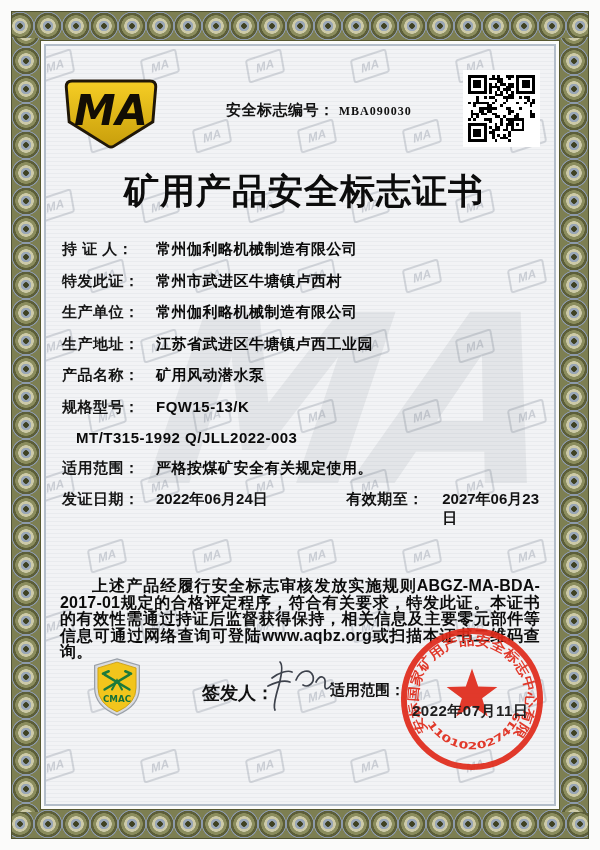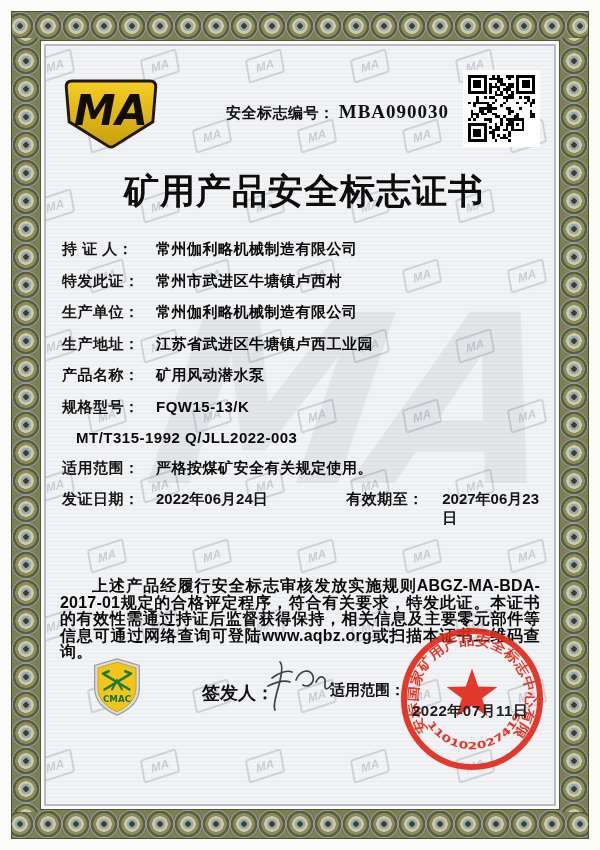--- a/index.html
+++ b/index.html
@@ -29,21 +29,21 @@
       display:flex;align-items:center;justify-content:center;
       transform:rotate(-18deg) skewX(-8deg);}
   .big-wm{position:absolute;left:108px;top:238px;z-index:0;font-size:235px;line-height:1;
       font-weight:900;font-style:italic;letter-spacing:-12px;color:rgba(125,132,142,.12);
       transform:skewX(-8deg);font-family:"DejaVu Sans", sans-serif;}
   .layer{position:absolute;inset:0;z-index:1;}
   
   .ma-logo{position:absolute;left:16px;top:32px;width:98px;height:72px;}
   .cert-line{position:absolute;left:180px;top:55px;font-size:15px;font-weight:600;
       font-family:"Liberation Serif", serif;letter-spacing:.5px;}
-  .cert-line .num{font-weight:600;font-size:19px;letter-spacing:1px;font-family:Liberation Serif, serif;}
+  .cert-line .num{font-weight:600;font-size:12px;letter-spacing:1px;font-family:Liberation Serif, serif;}
   .qr{position:absolute;left:417px;top:24px;width:77px;height:77px;background:#fff;padding:5px;box-sizing:border-box;}
   .qr svg{width:100%;height:100%;shape-rendering:crispEdges;}
   
   .title{position:absolute;left:8px;right:0;top:122px;text-align:center;font-size:35px;font-weight:900;
       font-family:"Liberation Serif", serif;letter-spacing:1px;color:#0c0c0c;}
   
   .rows{position:absolute;left:16px;top:194px;width:478px;font-size:15px;}
   .row{display:flex;align-items:baseline;margin-bottom:12.5px;}
   .lbl{flex:none;min-width:80px;font-weight:600;letter-spacing:.5px;color:#151515;}
   .lbl.long{min-width:160px;}

